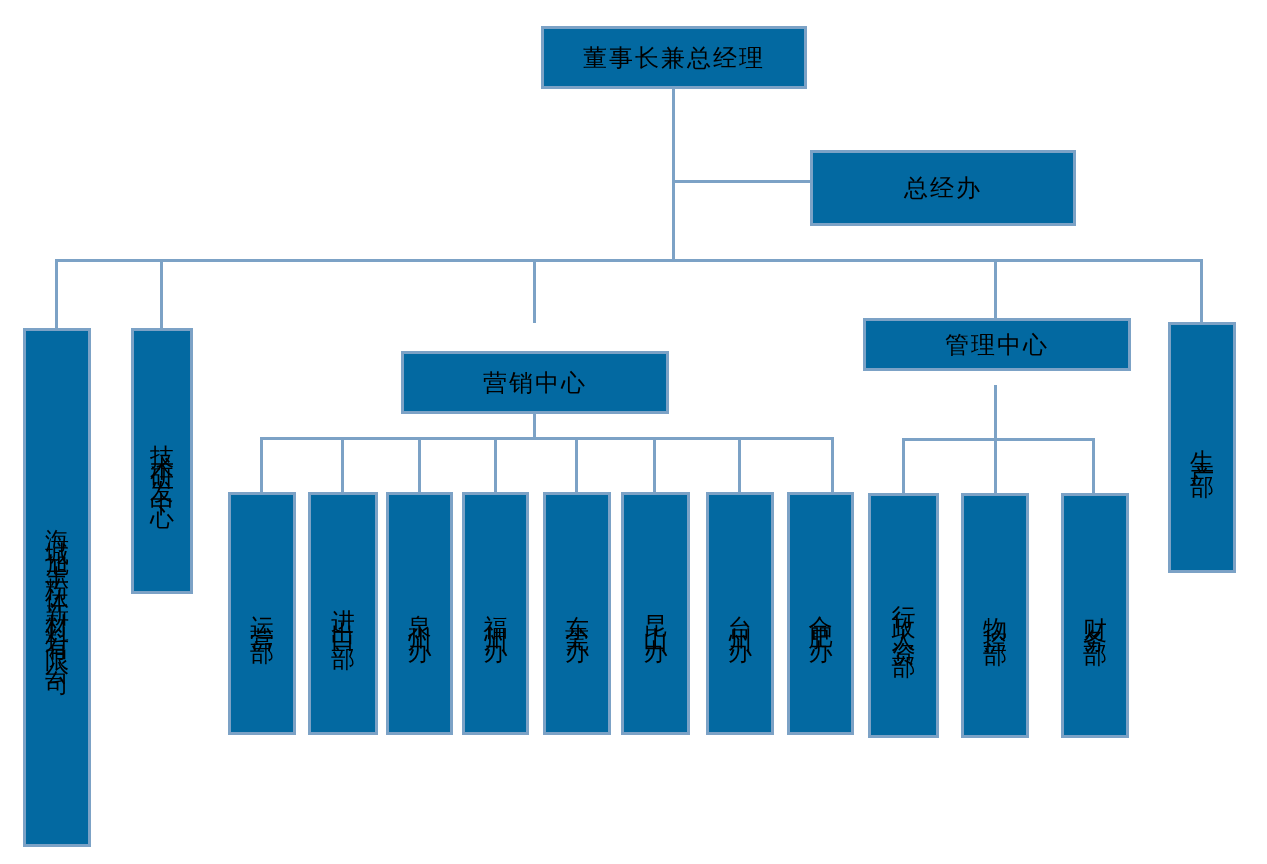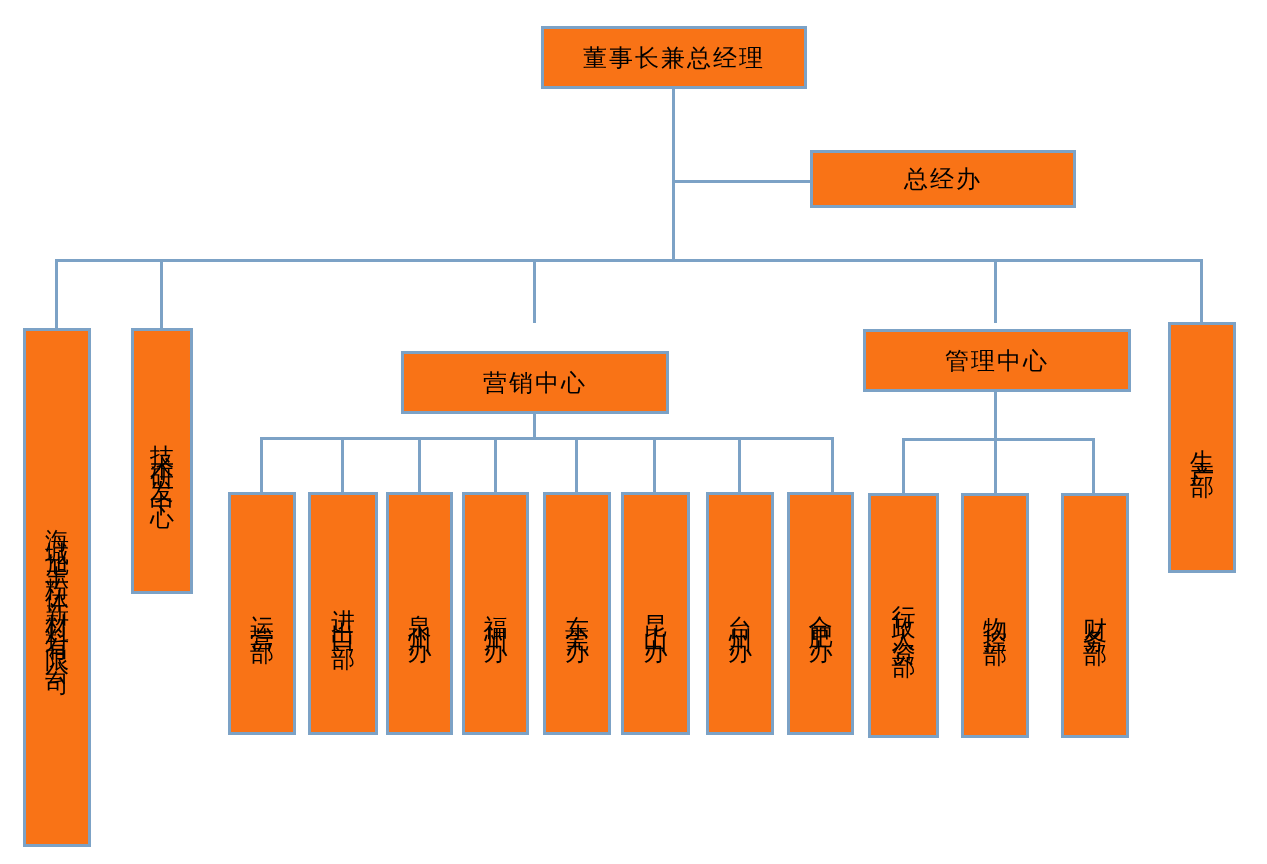--- a/index.html
+++ b/index.html
@@ -12,21 +12,21 @@
     width: 1267px;
     height: 864px;
     background: #ffffff;
     overflow: hidden;
     font-family: "Liberation Serif", "DejaVu Serif", serif;
   }
   .box {
     position: absolute;
     box-sizing: border-box;
     border: 3px solid #7CA2C6;
-    background: #f97316;
+    background: #0369a1;
     color: #000000;
     display: flex;
     align-items: center;
     justify-content: center;
     font-size: 24px;
     line-height: 1;
   }
   .h-box {
     letter-spacing: 2px;
     white-space: nowrap;
@@ -67,29 +67,29 @@
   <div class="line" style="left:831px; top:437px; width:3px; height:55px;"></div>
 
   <div class="line" style="left:994px; top:385px; width:3px; height:55px;"></div>
   <div class="line" style="left:902px; top:438px; width:193px; height:3px;"></div>
   <div class="line" style="left:902px; top:438px; width:3px; height:55px;"></div>
   <div class="line" style="left:994px; top:438px; width:3px; height:55px;"></div>
   <div class="line" style="left:1092px; top:438px; width:3px; height:55px;"></div>
 
   <div class="box h-box" style="left:541px; top:26px; width:266px; height:63px;">董事长兼总经理</div>
 
-  <div class="box h-box" style="left:810px; top:150px; width:266px; height:58px;">总经办</div>
+  <div class="box h-box" style="left:810px; top:150px; width:266px; height:76px;">总经办</div>
 
   <div class="box v-box" style="left:23px; top:328px; width:68px; height:519px;">海城旭丰粉体新材料有限公司</div>
 
   <div class="box v-box" style="left:131px; top:328px; width:62px; height:266px;">技术研发中心</div>
 
   <div class="box h-box" style="left:401px; top:323px; width:268px; height:63px;margin-top:28px;">营销中心</div>
 
-  <div class="box h-box" style="left:863px; top:329px; width:268px; height:63px;text-align:right;">管理中心</div>
+  <div class="box h-box" style="left:863px; top:318px; width:268px; height:53px;text-align:right;">管理中心</div>
 
   <div class="box v-box" style="left:1168px; top:322px; width:68px; height:251px;">生产部</div>
 
   <div class="box v-box" style="left:228px; top:492px; width:68px; height:243px;">运营部</div>
 
   <div class="box v-box" style="left:308px; top:492px; width:70px; height:243px;">进出口部</div>
 
   <div class="box v-box" style="left:386px; top:492px; width:67px; height:243px;">泉州办</div>
 
   <div class="box v-box" style="left:462px; top:492px; width:67px; height:243px;">福州办</div>

